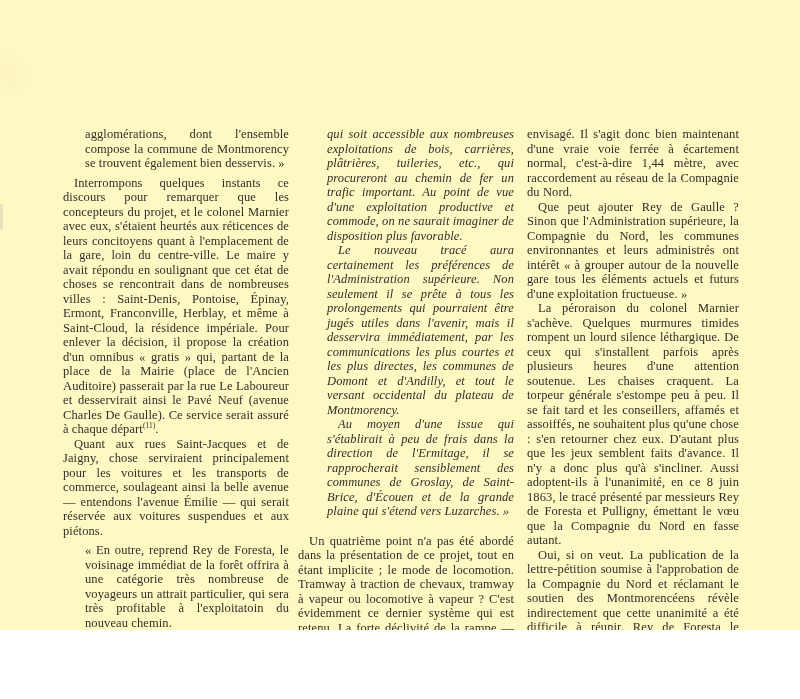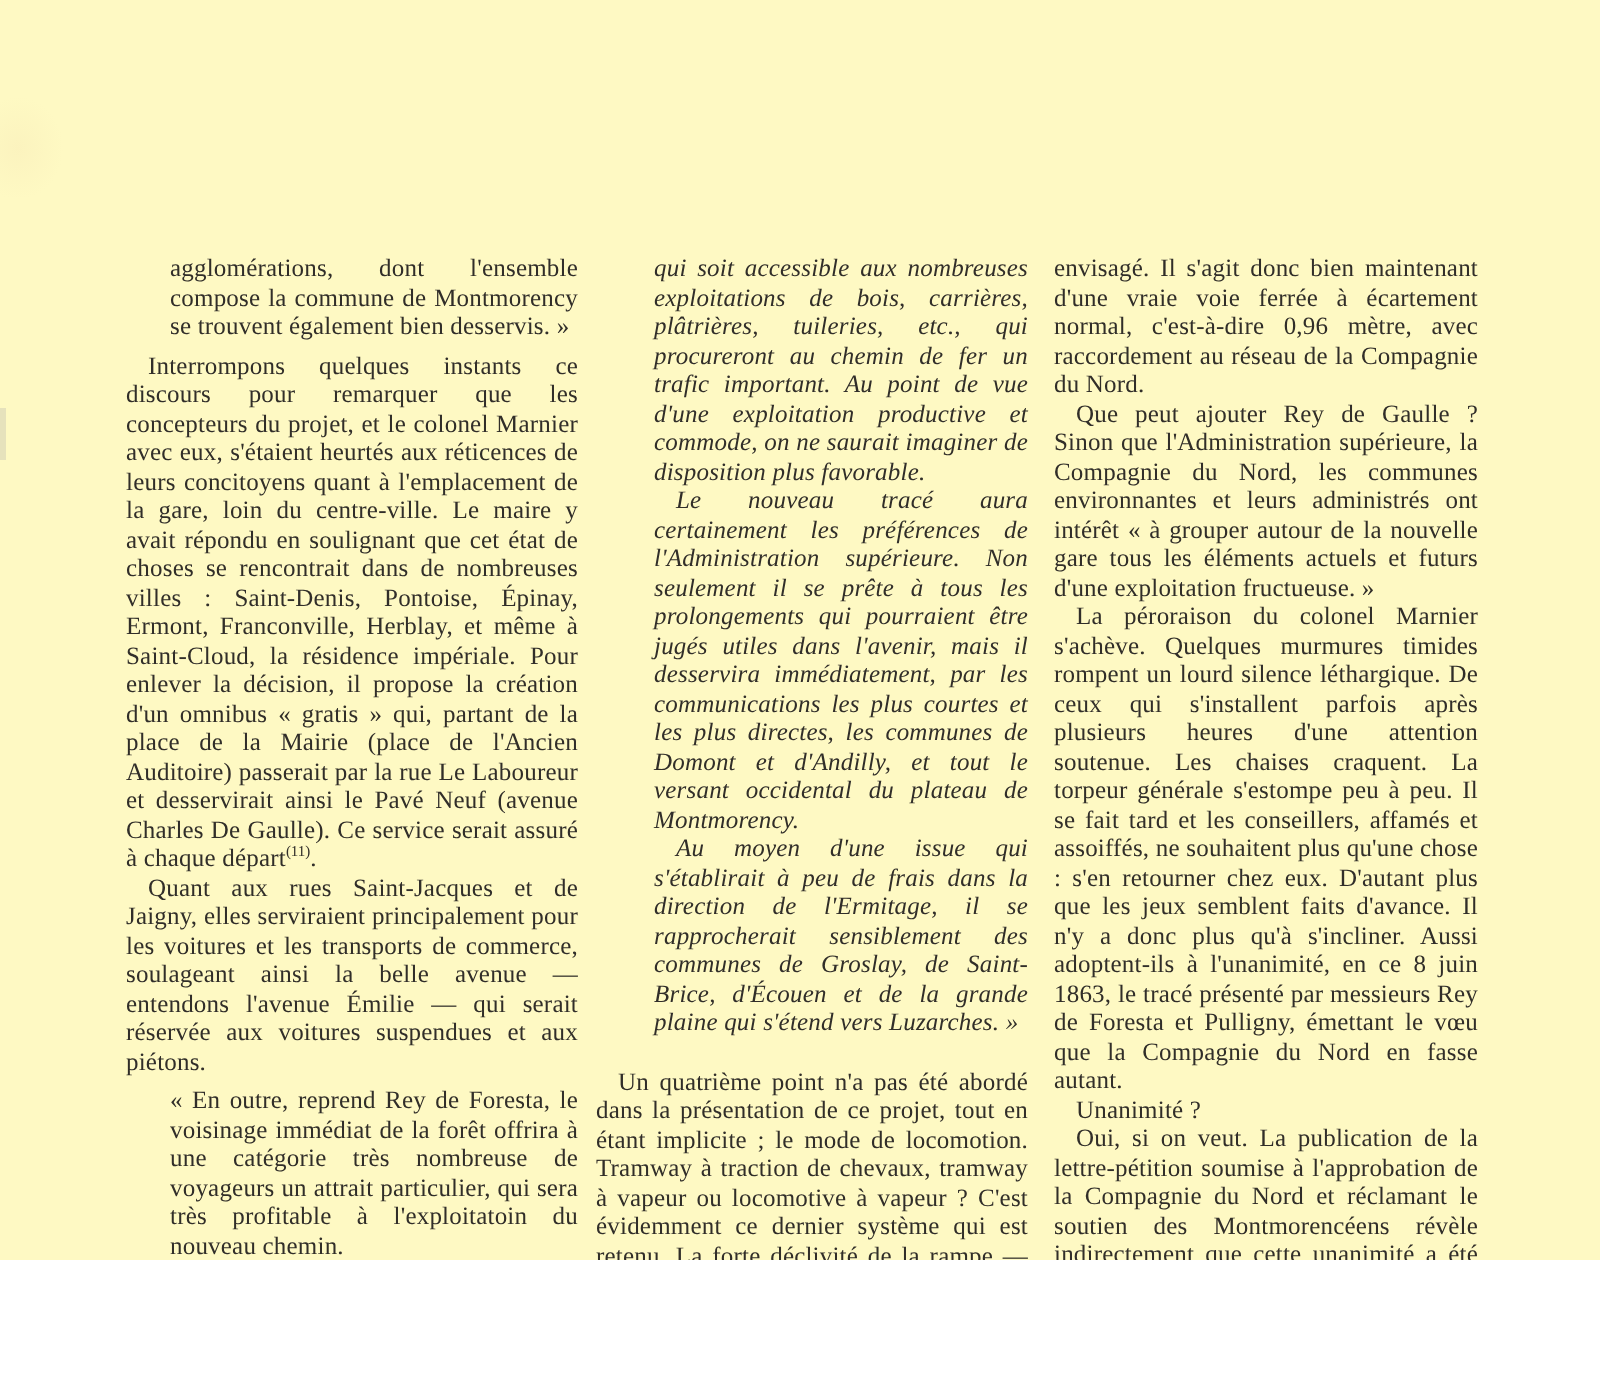--- a/index.html
+++ b/index.html
@@ -115,41 +115,40 @@
 
   <div class="blotch-topleft"></div>
   <div class="edge-sliver-1"></div>
   <div class="edge-sliver-2"></div>
 
   <div class="col" id="col1">
     <div class="quote quote-top">
       <p>agglomérations, dont l'ensemble compose la commune de Montmorency se trouvent également bien desservis. »</p>
     </div>
     <p class="indent"><span>Interrompons quelques instants ce discours pour remarquer que les concepteurs du projet, et le colonel Marnier avec eux, s'étaient heurtés aux réticences de leurs concitoyens quant à l'emplacement de la gare, loin du centre-ville. Le maire y avait répondu en soulignant que cet état de choses se rencontrait dans de nombreuses villes : Saint-Denis, Pontoise, Épinay, Ermont, Franconville, Herblay, et même à Saint-Cloud, la résidence impériale. Pour enlever la décision, il propose la création d'un omnibus « gratis » qui, partant de la place de la Mairie (place de l'Ancien Auditoire) passerait par la rue Le Laboureur et desservirait ainsi le Pavé Neuf (avenue Charles De Gaulle). Ce service serait assuré à chaque départ</span><sup class="footnote">(11)</sup><span>.</span></p>
-    <p class="indent">Quant aux rues Saint-Jacques et de Jaigny, elles serviraient principalement pour les voitures et les transports de commerce, soulageant ainsi la belle avenue — entendons l'avenue Émilie — qui serait réservée aux voitures suspendues et aux piétons.</p>
+    <p class="indent">Quant aux rues Saint-Jacques et de Jaigny, chose serviraient principalement pour les voitures et les transports de commerce, soulageant ainsi la belle avenue — entendons l'avenue Émilie — qui serait réservée aux voitures suspendues et aux piétons.</p>
     <div class="quote quote-bottom">
       <p>« En outre, reprend Rey de Foresta, le voisinage immédiat de la forêt offrira à une catégorie très nombreuse de voyageurs un attrait particulier, qui sera très profitable à l'exploitatoin du nouveau chemin.</p>
       <p class="indent">Enfin, la nouvelle gare est la seule</p>
     </div>
   </div>
 
   <div class="col" id="col2">
     <div class="quote">
       <p>qui soit accessible aux nombreuses exploitations de bois, carrières, plâtrières, tuileries, etc., qui procureront au chemin de fer un trafic important. Au point de vue d'une exploitation productive et commode, on ne saurait imaginer de disposition plus favorable.</p>
       <p class="indent">Le nouveau tracé aura certainement les préférences de l'Administration supérieure. Non seulement il se prête à tous les prolongements qui pourraient être jugés utiles dans l'avenir, mais il desservira immédiatement, par les communications les plus courtes et les plus directes, les communes de Domont et d'Andilly, et tout le versant occidental du plateau de Montmorency.</p>
       <p class="indent">Au moyen d'une issue qui s'établirait à peu de frais dans la direction de l'Ermitage, il se rapprocherait sensiblement des communes de Groslay, de Saint-Brice, d'Écouen et de la grande plaine qui s'étend vers Luzarches. »</p>
     </div>
     <p class="indent after-quote">Un quatrième point n'a pas été abordé dans la présentation de ce projet, tout en étant implicite ; le mode de locomotion. Tramway à traction de chevaux, tramway à vapeur ou locomotive à vapeur ? C'est évidemment ce dernier système qui est retenu. La forte déclivité de la rampe — que l'on ne connaît pas encore avec précision —, interdit un autre choix, le système à crémaillière n'ayant pas été</p>
   </div>
 
   <div class="col" id="col3">
-    <p>envisagé. Il s'agit donc bien maintenant d'une vraie voie ferrée à écartement normal, c'est-à-dire 0,96 mètre, avec raccordement au réseau de la Compagnie du Nord.</p>
+    <p>envisagé. Il s'agit donc bien maintenant d'une vraie voie ferrée à écartement normal, c'est-à-dire 1,44 mètre, avec raccordement au réseau de la Compagnie du Nord.</p>
     <p class="indent">Que peut ajouter Rey de Gaulle ? Sinon que l'Administration supérieure, la Compagnie du Nord, les communes environnantes et leurs administrés ont intérêt « à grouper autour de la nouvelle gare tous les éléments actuels et futurs d'une exploitation fructueuse. »</p>
     <p class="indent">La péroraison du colonel Marnier s'achève. Quelques murmures timides rompent un lourd silence léthargique. De ceux qui s'installent parfois après plusieurs heures d'une attention soutenue. Les chaises craquent. La torpeur générale s'estompe peu à peu. Il se fait tard et les conseillers, affamés et assoiffés, ne souhaitent plus qu'une chose : s'en retourner chez eux. D'autant plus que les jeux semblent faits d'avance. Il n'y a donc plus qu'à s'incliner. Aussi adoptent-ils à l'unanimité, en ce 8 juin 1863, le tracé présenté par messieurs Rey de Foresta et Pulligny, émettant le vœu que la Compagnie du Nord en fasse autant.</p>
-    <p class="indent">Unanimité ?</p>
     <p class="indent">Oui, si on veut. La publication de la lettre-pétition soumise à l'approbation de la Compagnie du Nord et réclamant le soutien des Montmorencéens révèle indirectement que cette unanimité a été difficile à réunir. Rey de Foresta le confirme d'ailleurs dans une lettre du 13 juin 1863, soit huit jours après le vote décisif du con-</p>
   </div>
 
   <div class="pagenum">44</div>
 
   <div class="bottom-shade"></div>
   <div class="bottom-dot"></div>
 
 </div>
 

